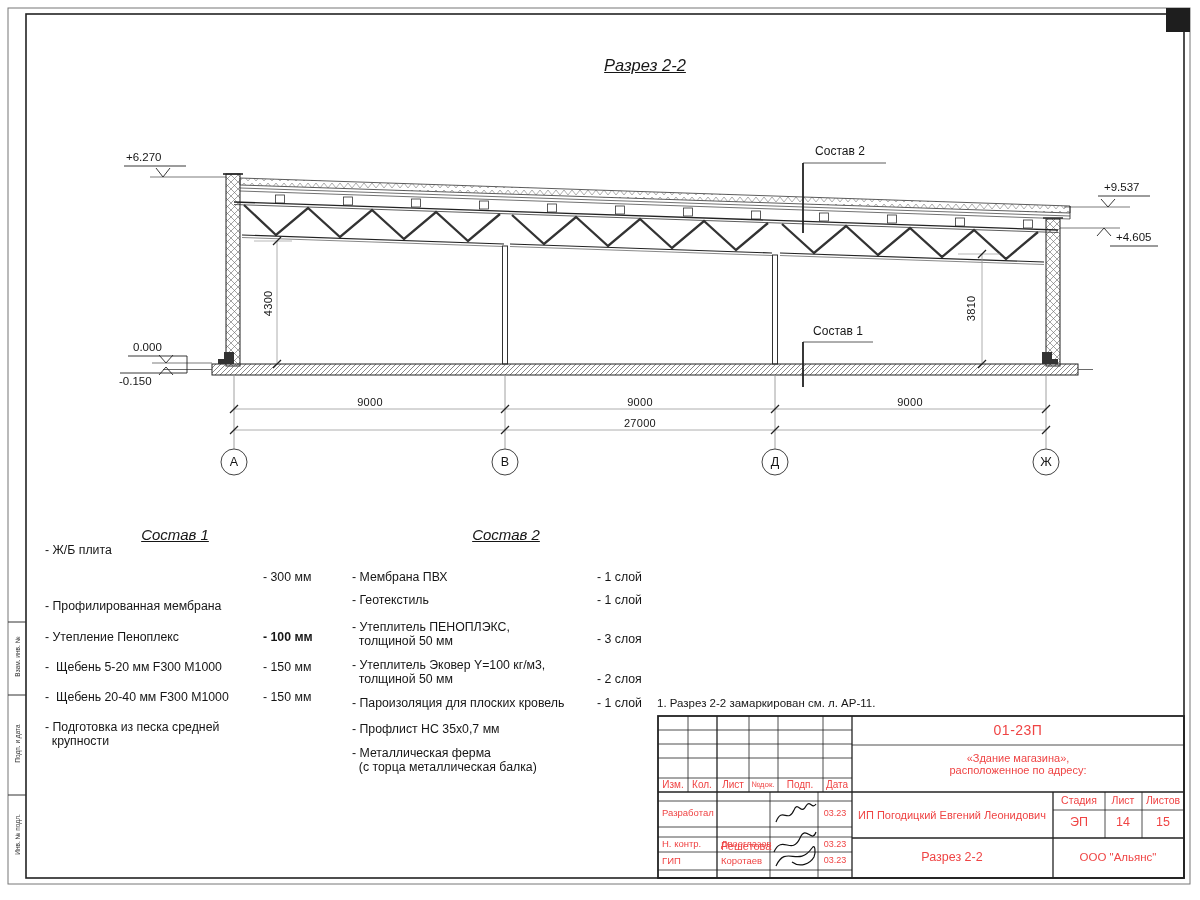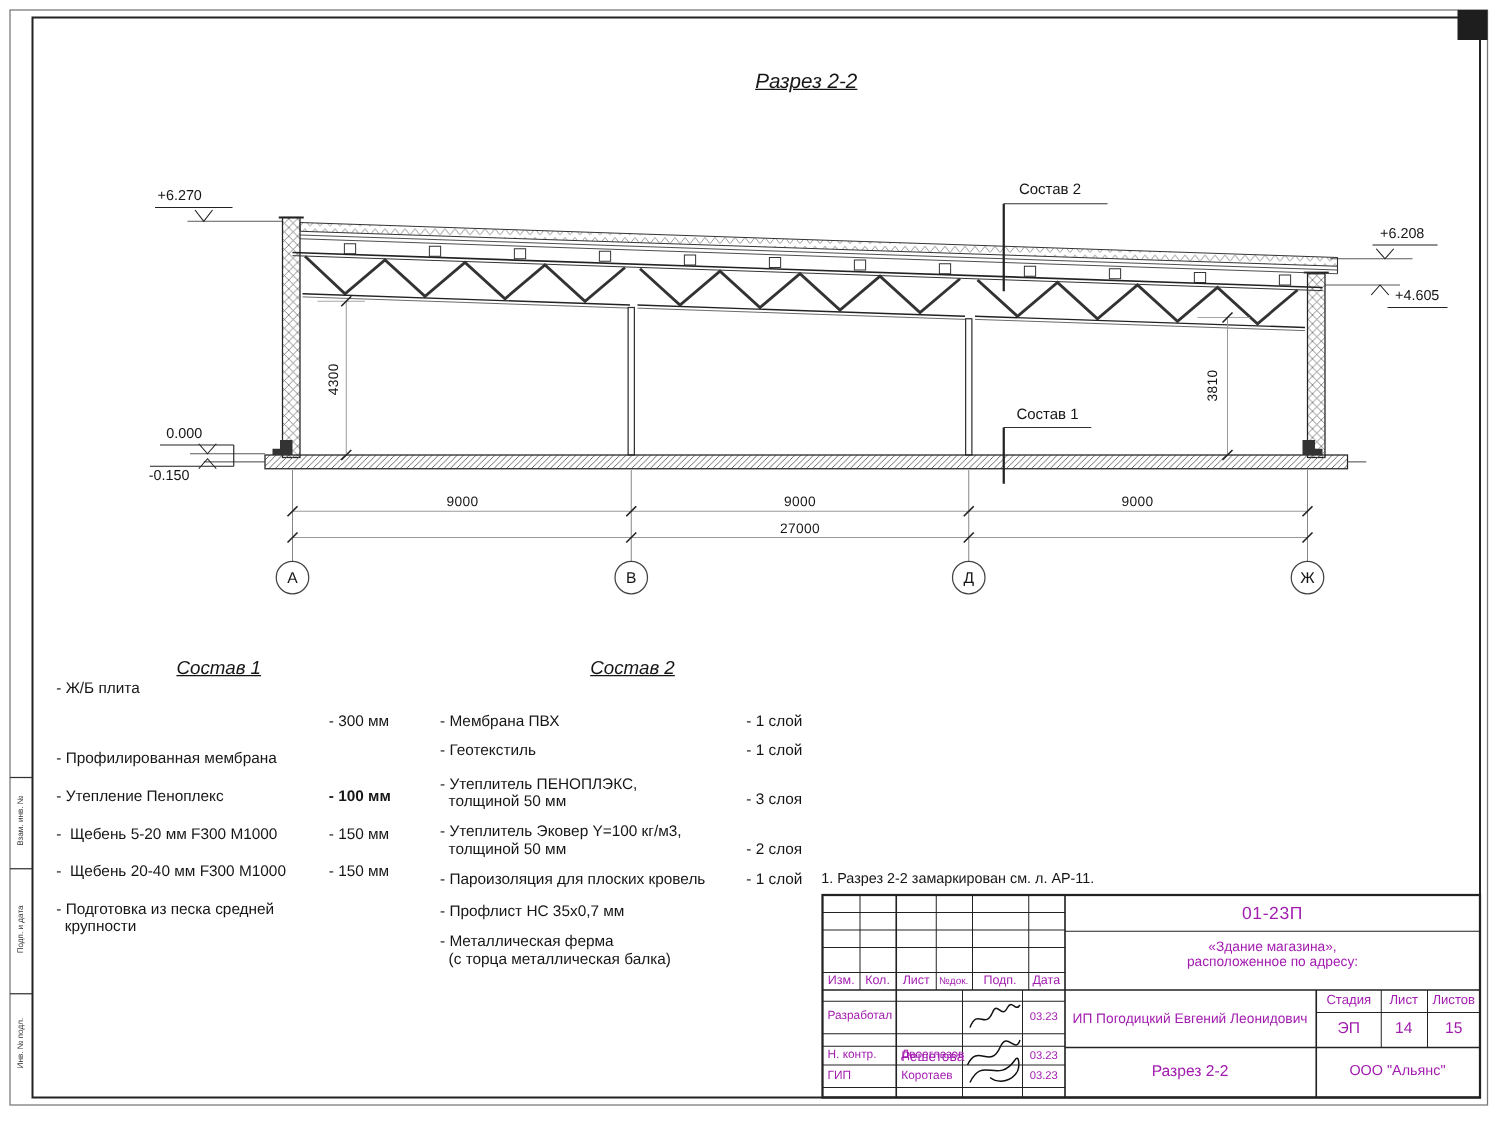--- a/index.html
+++ b/index.html
@@ -7,21 +7,21 @@
          font-family:"Liberation Sans",sans-serif;color:#1a1a1a;}
   svg.linework{position:absolute;left:0;top:0;}
   .lbl{position:absolute;white-space:pre-wrap;line-height:1.15;color:#161616;}
   .ctr{transform:translateX(-50%);}
   .it{font-style:italic;}
   .und{text-decoration:underline;}
   .rot{transform:rotate(-90deg);} .s115{font-size:11.5px;} .s12{font-size:12px;}
   .s123{font-size:12.3px;} .s15{font-size:15px;} .s16{font-size:16.5px;}
   .dim{font-size:11px;letter-spacing:.3px;}
   .axis-letter{font-size:12.5px;width:30px;text-align:center;}
-  .tbt{position:absolute;line-height:1.1;color:#a21caf;}
+  .tbt{position:absolute;line-height:1.1;color:#ef4444;}
   .tbc{text-align:center;transform:translateX(-50%);}
   .vlbl{position:absolute;font-size:6.5px;color:#333;width:70px;text-align:center;
         transform:rotate(-90deg);white-space:nowrap;}
   .list-val{position:absolute;font-size:12.3px;}
 </style>
 </head>
 <body>
 
 <div class="sheet">
 
@@ -197,21 +197,21 @@
   </svg>
 
   <div class="lbl s16 it und ctr" style="left:645px;top:56px;">Разрез 2-2</div>
 
   <div class="lbl s12 ctr" style="left:840px;top:145px;">Состав 2</div>
   <div class="lbl s12 ctr" style="left:838px;top:325px;">Состав 1</div>
 
   <div class="lbl s115" style="left:126px;top:151px;">+6.270</div>
   <div class="lbl s115" style="left:133px;top:341px;">0.000</div>
   <div class="lbl s115" style="left:119px;top:375px;">-0.150</div>
-  <div class="lbl s115" style="left:1104px;top:181px;">+6.208</div>
+  <div class="lbl s115" style="left:1104px;top:181px;">+9.537</div>
   <div class="lbl s115" style="left:1116px;top:231px;">+4.605</div>
 
   <div class="lbl dim ctr" style="left:370px;top:396px;">9000</div>
   <div class="lbl dim ctr" style="left:640px;top:396px;">9000</div>
   <div class="lbl dim ctr" style="left:910px;top:396px;">9000</div>
   <div class="lbl dim ctr" style="left:640px;top:417px;">27000</div>
 
   <div class="lbl dim rot" style="left:248px;top:297px;width:40px;text-align:center;">4300</div>
   <div class="lbl dim rot" style="left:951px;top:302px;width:40px;text-align:center;">3810</div>
 

